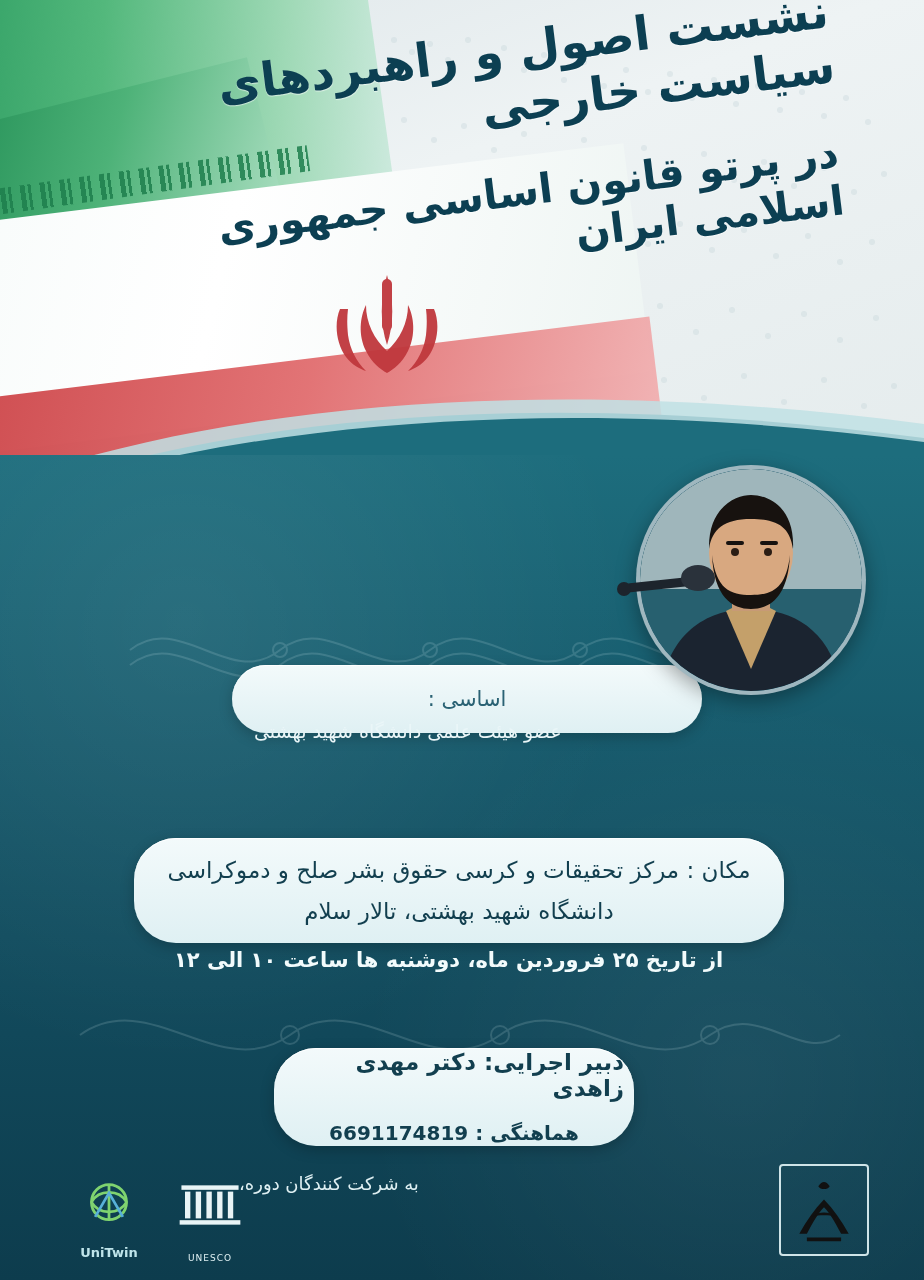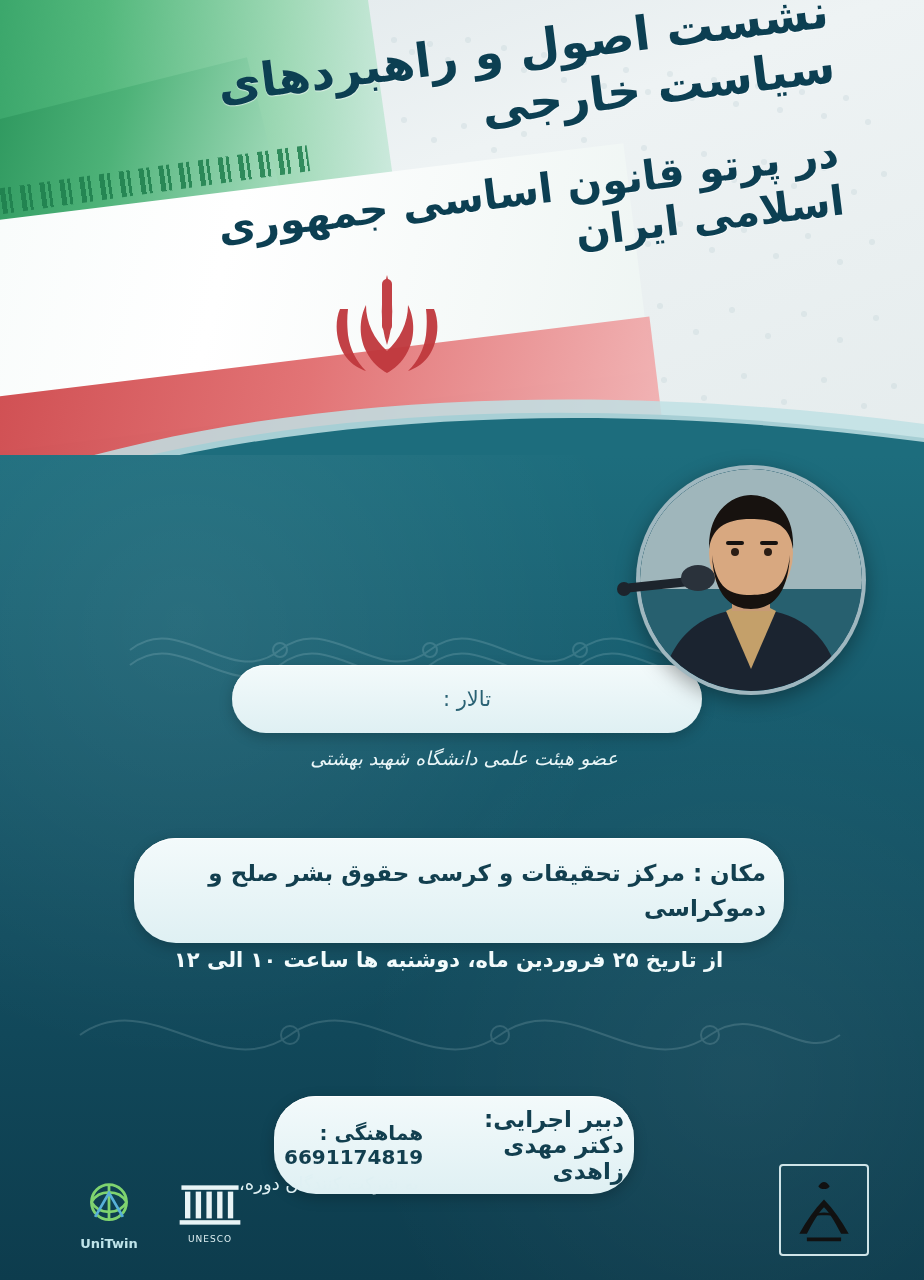--- a/index.html
+++ b/index.html
@@ -193,61 +193,59 @@
     font-weight: bold;
     gap: 14px;
   }
   .pill-speaker .label {
     font-size: 21px;
     font-weight: normal;
     color: #2a6274;
   }
   .speaker-affil {
     position: absolute;
-    right: 250px; top: 747px;
+    right: 250px; top: 720px;
     width: 420px;
-    text-align: center;
+    text-align: left;
     color: #eaf6f8;
     font-size: 19px;
     z-index: 5;
-    font-style: italic;
   }
 
   .pill-venue {
     right: 140px; top: 838px;
     width: 650px; height: 105px;
     flex-direction: column;
     gap: 6px;
     font-size: 23px;
-    font-weight: bold;
+    font-weight: normal;
     line-height: 1.5;
     padding: 6px 18px;
     box-sizing: border-box;
   }
   .date-line {
     position: absolute;
     right: 180px; top: 948px;
     width: 570px;
     text-align: left;
     color: #f2fbfc;
     font-size: 21px;
     font-weight: bold;
     z-index: 5;
   }
 
   .pill-secretary {
     right: 290px; top: 1048px;
     width: 360px; height: 98px;
-    flex-direction: row;
+    flex-direction: column;
     gap: 20px;
     font-size: 23px;
     font-weight: bold;
     padding: 4px 10px;
     box-sizing: border-box;
-    margin-top: 48px;
   }
   .pill-secretary .phone {
     font-size: 20px;
     font-weight: bold;
   }
 
   .note {
     position: absolute;
     right: 245px; top: 1170px;
     width: 440px;
@@ -279,26 +277,26 @@
     position: absolute;
     left: 72px; bottom: 28px;
     width: 74px; height: 72px;
     z-index: 6;
     text-align: center;
   }
   .logo-cap {
     font-size: 9px;
     color: #dff0f3;
     letter-spacing: 1px;
-    margin-top: 0;
+    margin-top: 19px;
   }
   .unitwin-cap {
     font-size: 13px;
     color: #bfe4ea;
-    margin-top: 4px;
+    margin-top: 13px;
     font-weight: bold;
   }
 </style>
 </head>
 <body>
 
 <div class="poster">
 
   <div class="top-area">
 
@@ -472,26 +470,27 @@
 
   <svg class="mic" width="110" height="60" viewBox="0 0 110 60">
     <g fill="#1d242c">
       <rect x="18" y="24" width="70" height="9" rx="4" transform="rotate(-6 53 28)"></rect>
       <ellipse cx="90" cy="22" rx="17" ry="13" fill="#2a323b"></ellipse>
       <circle cx="16" cy="33" r="7"></circle>
     </g>
   </svg>
 
   <div class="pill pill-speaker">
-    <span class="label">تالار :</span>
+    <span class="label">اساسی :</span>
   </div>
   <div class="speaker-affil">عضو هیئت علمی دانشگاه شهید بهشتی</div>
 
   <div class="pill pill-venue">
     <span>مکان : مرکز تحقیقات و کرسی حقوق بشر صلح و دموکراسی</span>
+    <span>دانشگاه شهید بهشتی، تالار سلام</span>
   </div>
 
   <div class="date-line">از تاریخ ۲۵ فروردین ماه، دوشنبه ها ساعت ۱۰ الی ۱۲</div>
 
   <div class="pill pill-secretary">
     <span>دبیر اجرایی: دکتر مهدی زاهدی</span>
     <span class="phone">هماهنگی : 6691174819</span>
   </div>
 
   <div class="note">

